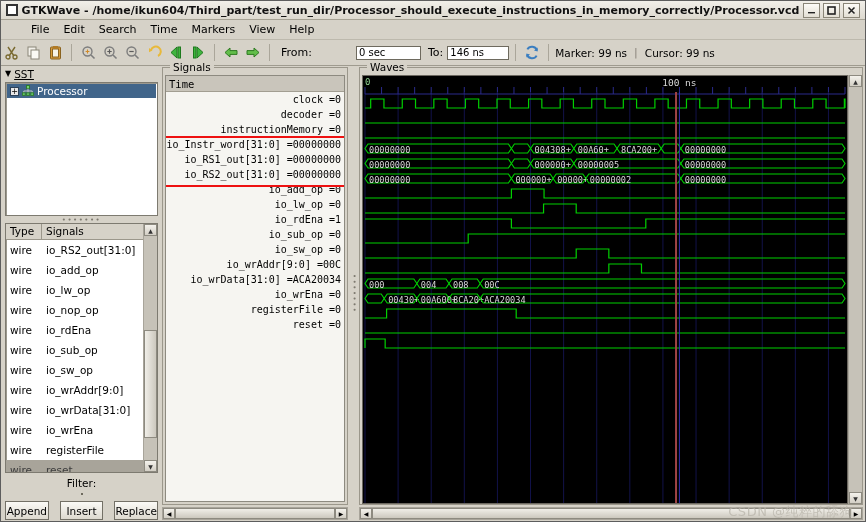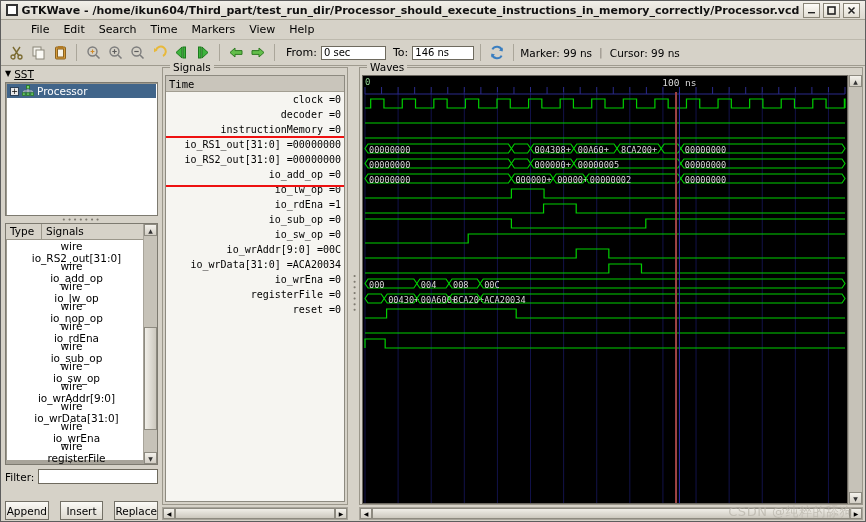--- a/index.html
+++ b/index.html
@@ -23,27 +23,27 @@
   .winbtn{width:17px;height:15px;border:1px solid #8a8678;background:linear-gradient(#fcfbf7,#e3dfd4);
     display:flex;align-items:center;justify-content:center;font-size:9px;line-height:1;color:#222;
     box-sizing:border-box;}
   .winbtn svg{display:block;}
   
   #menubar{height:19px;background:#d6d2c8;display:flex;align-items:center;
     padding-left:23px;border-bottom:1px solid #bdb9ad;}
   #menubar .mi{padding:1px 7px;font-size:11px;color:#000;}
   
   #toolbar{height:25px;background:#d6d2c8;display:flex;align-items:center;
-    padding-left:5px;gap:2px;border-bottom:1px solid #9f9b8f;}
+    gap:2px;border-bottom:1px solid #9f9b8f;}
   .tbtn{width:20px;height:20px;display:flex;align-items:center;justify-content:center;}
   .tsep{width:1px;height:17px;background:#aaa69a;margin:0 4px;}
   .lbl{font-size:11px;margin:0 2px 0 5px;}
   .tfield{height:14px;border:1px solid #6e6a5e;background:#fff;font-size:10px;
     padding:0 2px;box-sizing:border-box;display:flex;align-items:center;}
-  #fromField{width:65px;}
+  #fromField{width:65px;margin-left:40px;}
   #toField{width:62px;}
   .statustxt{font-size:10.5px;white-space:nowrap;}
   .vbar{margin:0 5px;color:#88847a;}
   
   #panes{position:absolute;left:1px;top:64px;width:864px;height:457px;display:flex;}
   
   #leftcol{width:158px;display:flex;flex-direction:column;box-sizing:border-box;
     padding:2px 2px 2px 3px;}
   .sstHdr{height:13px;display:flex;align-items:center;gap:3px;font-size:10.5px;}
   .sstHdr .arrow{font-size:8px;}
@@ -57,35 +57,35 @@
     font-size:8px;line-height:7px;text-align:center;box-sizing:border-box;}
   .grip{height:7px;display:flex;align-items:center;justify-content:center;
     letter-spacing:1.5px;color:#7e7a70;font-size:7px;}
   #siglistWrap{flex:1;display:flex;flex-direction:column;min-height:0;}
   #siglist{flex:1;border:1px solid #7d7a70;background:#fff;box-sizing:border-box;
     display:flex;min-height:0;box-shadow:inset 1px 1px 0 #9c998f;}
   #sigtable{flex:1;overflow:hidden;}
   .sthead{display:flex;height:15px;background:#d6d2c8;border-bottom:1px solid #9b978b;}
   .sthead div{font-size:10.5px;padding:1px 4px;box-sizing:border-box;}
   .sthead .c1{width:36px;border-right:1px solid #9b978b;}
-  .strow{display:flex;height:20px;align-items:center;font-size:10.5px;flex-direction:column;}
+  .strow{display:flex;height:20px;align-items:center;font-size:10.5px;}
   .strow.sel{background:#a8a49a;color:#3b3b3b;}
   .strow .c1{width:36px;padding-left:4px;box-sizing:border-box;}
   .strow .c2{padding-left:4px;}
   .vscroll{width:13px;background:#cfcbc1;border-left:1px solid #a8a49a;
     display:flex;flex-direction:column;}
   .sbBtn{height:12px;background:linear-gradient(#f4f2ec,#d3cfc5);border:1px solid #8d8a80;
     box-sizing:border-box;display:flex;align-items:center;justify-content:center;font-size:6px;color:#333;}
   .sbTrack{flex:1;background:#c6c2b8;position:relative;}
   .sbThumb{position:absolute;left:0;right:0;background:linear-gradient(90deg,#f0eee8,#ccc8be);
     border:1px solid #8d8a80;box-sizing:border-box;}
-  #filterRow{display:flex;align-items:center;gap:4px;margin-top:4px;}
+  #filterRow{display:flex;align-items:center;gap:4px;margin-top:4px;flex-direction:column;}
   #filterRow .lab{font-size:10.5px;}
   #filterInput{flex:1;height:15px;background:#fff;border:1px solid #6e6a5e;box-sizing:border-box;}
-  #btnRow{display:flex;gap:11px;margin-top:17px;}
+  #btnRow{display:flex;gap:11px;margin-top:6px;}
   .gbtn{flex:1;height:19px;border:1px solid #737066;background:linear-gradient(#fbfaf6,#ddd9cf);
     font-size:10.5px;display:flex;align-items:center;justify-content:center;box-sizing:border-box;}
   
   #midcol{width:190px;box-sizing:border-box;padding:2px 2px 2px 2px;
     display:flex;flex-direction:column;position:relative;}
   .frame{border:1px solid #9b978b;box-sizing:border-box;position:relative;
     padding-top:1px;display:flex;flex-direction:column;flex:1;min-height:0;}
   .frameTitle{position:absolute;top:-7px;left:7px;background:#d6d2c8;padding:0 3px;font-size:10.5px;}
   #sigInner{flex:1;display:flex;flex-direction:column;min-height:0;margin:6px 2px 2px 2px;
      border:1px solid #8d8a80;background:#f6f5f1;box-sizing:border-box;}
@@ -355,20 +355,21 @@
     <div id="midcol">
       <div class="frame">
         <div class="frameTitle">Signals</div>
         <div id="sigInner">
           <div id="timeHdr">Time</div>
           <div id="sigRows">
             <div id="redbox" style="left: -2px; right: -2px; top: 44px; height: 47px; border-color: rgb(238, 17, 17);"></div>
           <div class="sigRow">clock =0</div>
               <div class="sigRow">decoder =0</div>
               <div class="sigRow">instructionMemory =0</div>
+              <div class="sigRow">io_Instr_word[31:0] =00000000</div>
               <div class="sigRow">io_RS1_out[31:0] =00000000</div>
               <div class="sigRow">io_RS2_out[31:0] =00000000</div>
               <div class="sigRow">io_add_op =0</div>
               <div class="sigRow">io_lw_op =0</div>
               <div class="sigRow">io_rdEna =1</div>
               <div class="sigRow">io_sub_op =0</div>
               <div class="sigRow">io_sw_op =0</div>
               <div class="sigRow">io_wrAddr[9:0] =00C</div>
               <div class="sigRow">io_wrData[31:0] =ACA20034</div>
               <div class="sigRow">io_wrEna =0</div>

